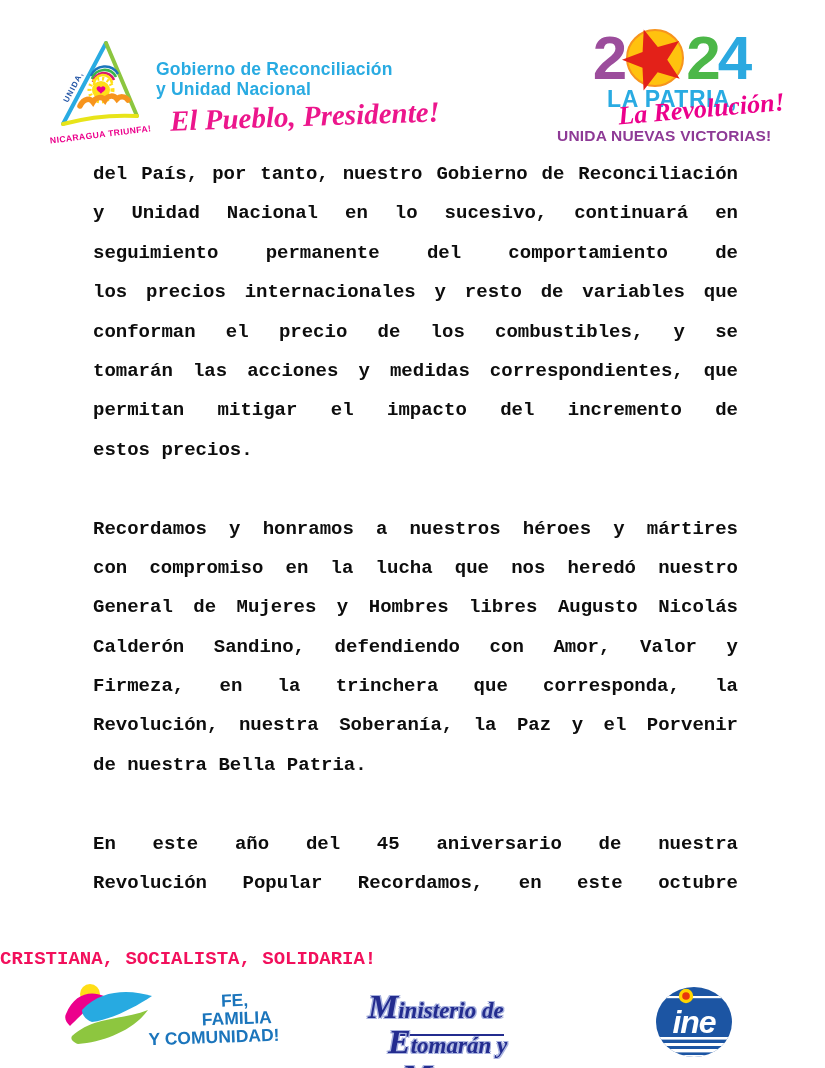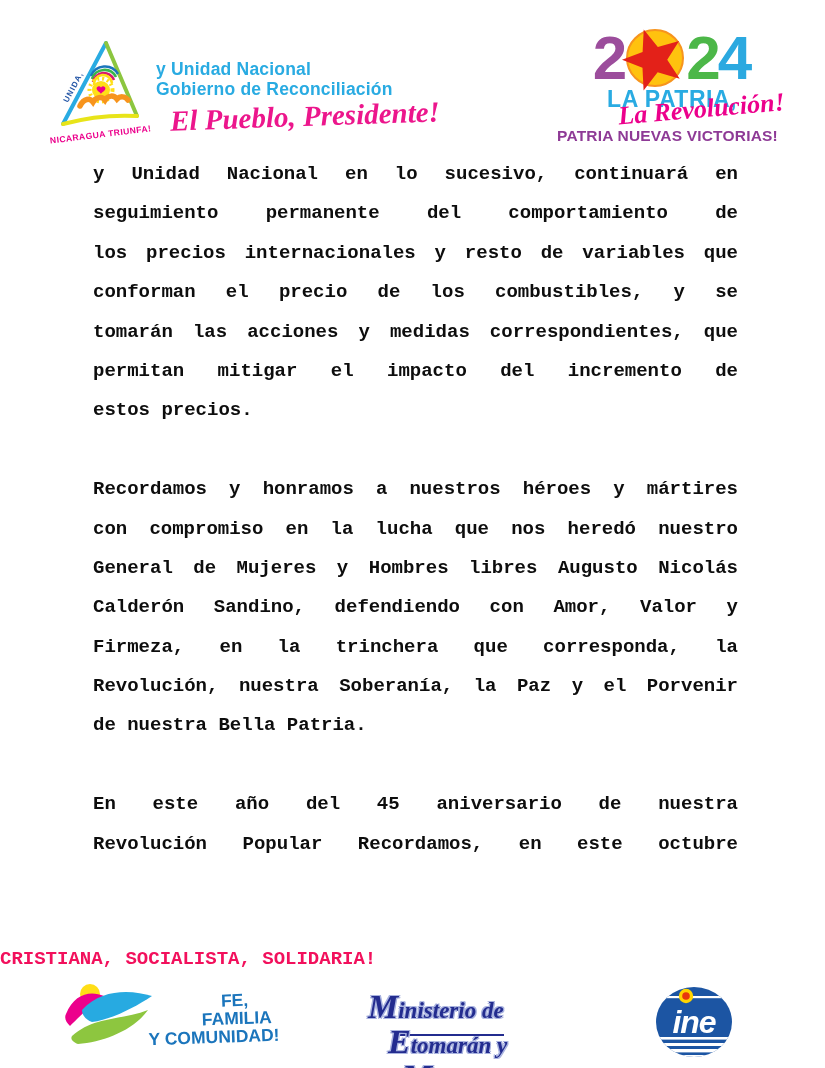--- a/index.html
+++ b/index.html
@@ -90,45 +90,46 @@
       <circle cx="55" cy="56" r="9" fill="#FFDE17"></circle>
       <circle cx="55" cy="56" r="11.5" fill="none" stroke="#FFDE17" stroke-width="4" stroke-dasharray="2,3"></circle>
       <path d="M55,53.5 c-1.6,-2.2 -4.4,-1 -4.4,1.1 c0,2.2 4.4,4.4 4.4,5.4 c0,-1 4.4,-3.2 4.4,-5.4 c0,-2.1 -2.8,-3.3 -4.4,-1.1 z" fill="#EC008C"></path>
 
       <path d="M34,72 C38,64 44,64 47,68 C50,63 56,62 59,66 C62,61 68,61 71,65 C74,62 79,62 82,66" stroke="#F7941D" stroke-width="5.5" fill="none" stroke-linecap="round"></path>
 
       <text x="14" y="64" font-size="8" font-weight="bold" fill="#2456A6" letter-spacing="1" transform="rotate(-62 22 60)">UNIDA,</text>
       <text x="4" y="104" font-size="8.6" font-weight="bold" fill="#EC008C" letter-spacing="0.4" transform="rotate(-7 50 104)">NICARAGUA TRIUNFA!</text>
     </svg>
     <div class="gob">
+      <div class="gob-line">Gobierno de Reconciliación</div>
       <div class="gob-line">y Unidad Nacional</div>
-      <div class="gob-line">Gobierno de Reconciliación</div>
       <div class="pueblo">El Pueblo, Presidente!</div>
     </div>
   </div>
 
   <div class="logo-right">
     <div class="year">
       <span class="digit d-purple">2</span>
       <svg class="zero-svg" viewBox="0 0 60 60">
         <circle cx="30" cy="30" r="28" fill="#FFC20E" stroke="#F7941D" stroke-width="2"></circle>
         <g transform="rotate(-18 28 30)">
           <path d="M28,0 L36,21 L58,22 L41,36 L47,58 L28,45 L9,58 L15,36 L-2,22 L20,21 Z" fill="#E32119"></path>
         </g>
       </svg>
       <span class="digit d-green">2</span>
       <span class="digit d-blue">4</span>
     </div>
     <div class="lapatria">LA PATRIA,</div>
     <div class="larev">La Revolución!</div>
-    <div class="hacia">PATRIA NUEVAS VICTORIAS!</div>
+    <div class="hacia">UNIDA NUEVAS VICTORIAS!</div>
   </div>
 
   <main class="textblock">
     <div class="para">
+        <div class="line jline">del País, por tanto, nuestro Gobierno de Reconciliación</div>
         <div class="line jline">y Unidad Nacional en lo sucesivo, continuará en</div>
         <div class="line jline">seguimiento permanente del comportamiento de</div>
         <div class="line jline">los precios internacionales y resto de variables que</div>
         <div class="line jline">conforman el precio de los combustibles, y se</div>
         <div class="line jline">tomarán las acciones y medidas correspondientes, que</div>
         <div class="line jline">permitan mitigar el impacto del incremento de</div>
         <div class="line">estos precios.</div>
       </div>
     <div class="para">
         <div class="line jline">Recordamos y honramos a nuestros héroes y mártires</div>

